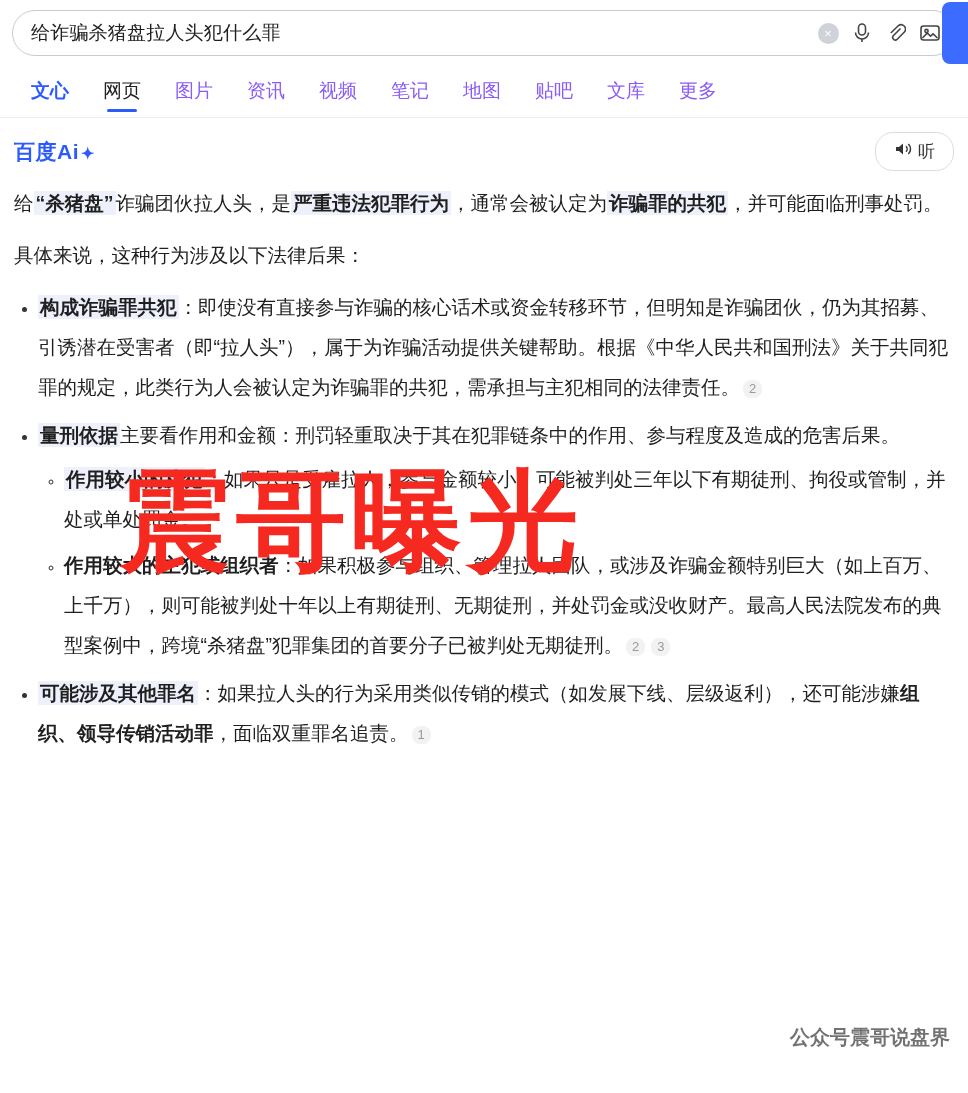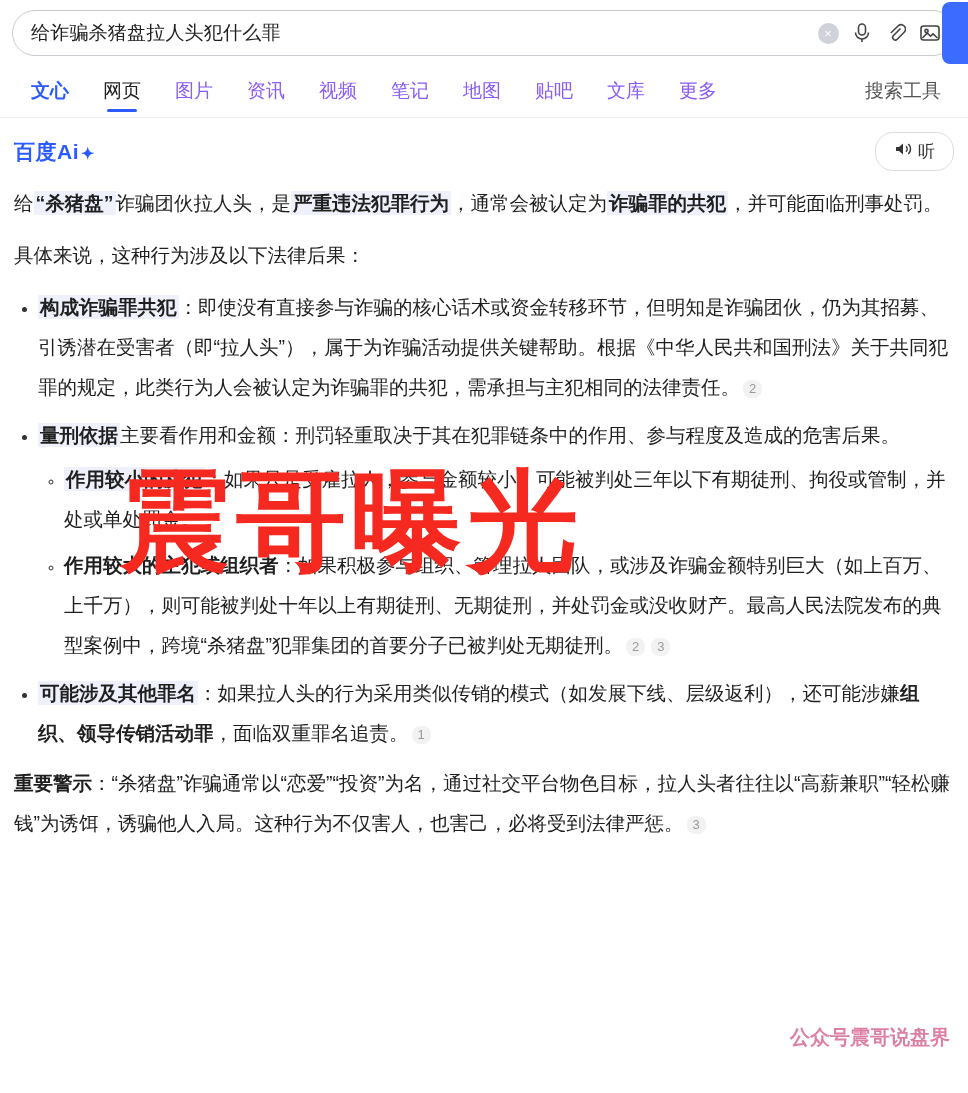--- a/index.html
+++ b/index.html
@@ -160,21 +160,21 @@
     white-space: nowrap;
     pointer-events: none;
     font-family: "Liberation Sans", sans-serif;
   }
   .wm-small {
     position: absolute;
     right: 18px;
     bottom: 22px;
     font-size: 20px;
     font-weight: bold;
-    color: #be185d;
+    color: #000000;
     opacity: .55;
     white-space: nowrap;
     pointer-events: none;
   }
 </style>
 </head>
 <body>
 
 <div class="page">
 
@@ -211,21 +211,20 @@
     <div class="tab brand">文心</div>
     <div class="tab active">网页</div>
     <div class="tab">图片</div>
     <div class="tab">资讯</div>
     <div class="tab">视频</div>
     <div class="tab">笔记</div>
     <div class="tab">地图</div>
     <div class="tab">贴吧</div>
     <div class="tab">文库</div>
     <div class="tab">更多</div>
-    <div class="tab tools">搜索工具</div>
   </div>
 
   <div class="ai-head">
     <div class="ai-logo">
       <span>百度Ai</span>
       <span class="star">✦</span>
     </div>
     <div class="listen-btn">
       <span>
         <svg width="18" height="16" viewBox="0 0 18 16" fill="none" stroke="#333" stroke-width="1.5">
@@ -261,21 +260,18 @@
             <span class="b">作用较大的主犯或组织者</span><span>：如果积极参与组织、管理拉人团队，或涉及诈骗金额特别巨大（如上百万、上千万），则可能被判处十年以上有期徒刑、无期徒刑，并处罚金或没收财产。最高人民法院发布的典型案例中，跨境“杀猪盘”犯罪集团的首要分子已被判处无期徒刑。</span><span class="ref">2</span><span class="ref">3</span>
           </li>
         </ul>
       </li>
 
       <li>
         <span class="b hl">可能涉及其他罪名</span><span>：如果拉人头的行为采用类似传销的模式（如发展下线、层级返利），还可能涉嫌</span><span class="b">组织、领导传销活动罪</span><span>，面临双重罪名追责。</span><span class="ref">1</span>
       </li>
     </ul>
 
-    <p>
-      <span class="b">重要警示</span><span>：“杀猪盘”诈骗通常以“恋爱”“投资”为名，通过社交平台物色目标，拉人头者往往以“高薪兼职”“轻松赚钱”为诱饵，诱骗他人入局。这种行为不仅害人，也害己，必将受到法律严惩。</span><span class="ref">3</span>
-    </p>
   </div>
 
   <div class="wm-big">震哥曝光</div>
   <div class="wm-small">公众号震哥说盘界</div>
 
 </div>
 
 </body></html>

